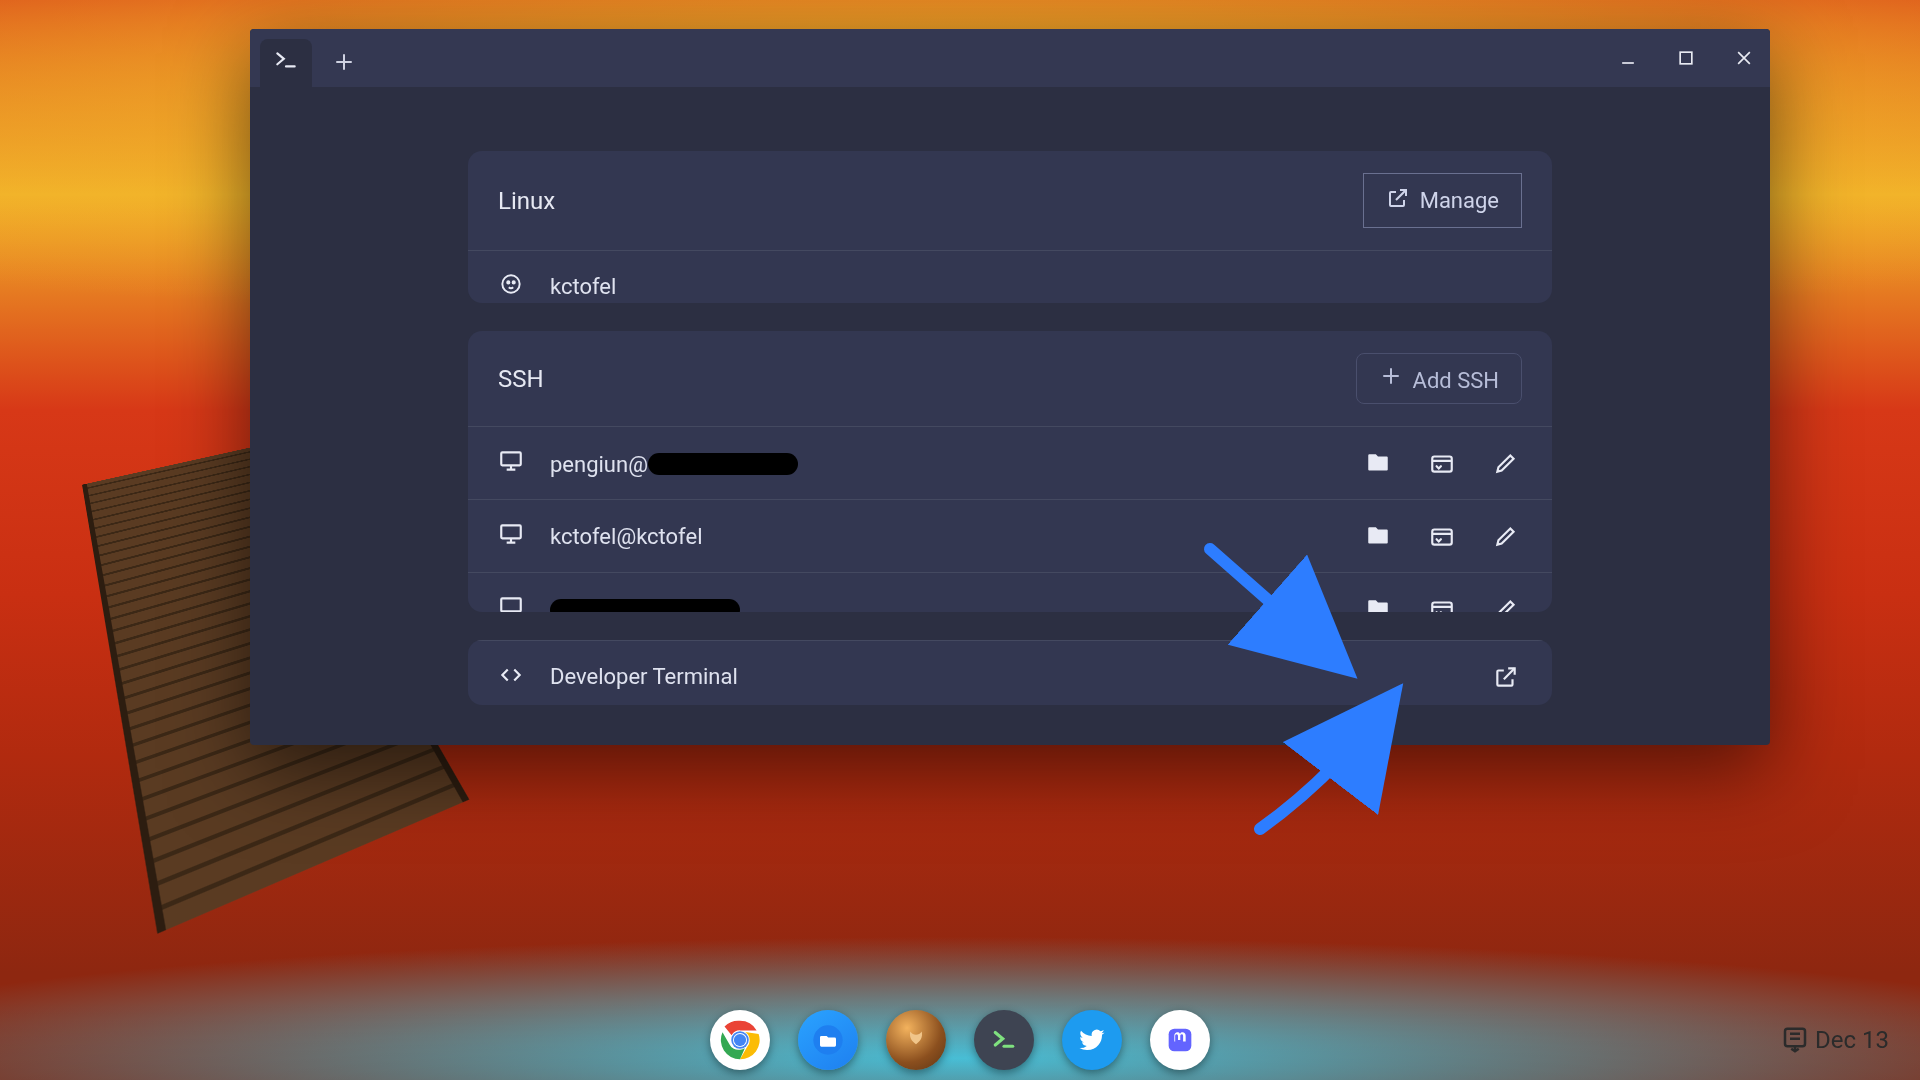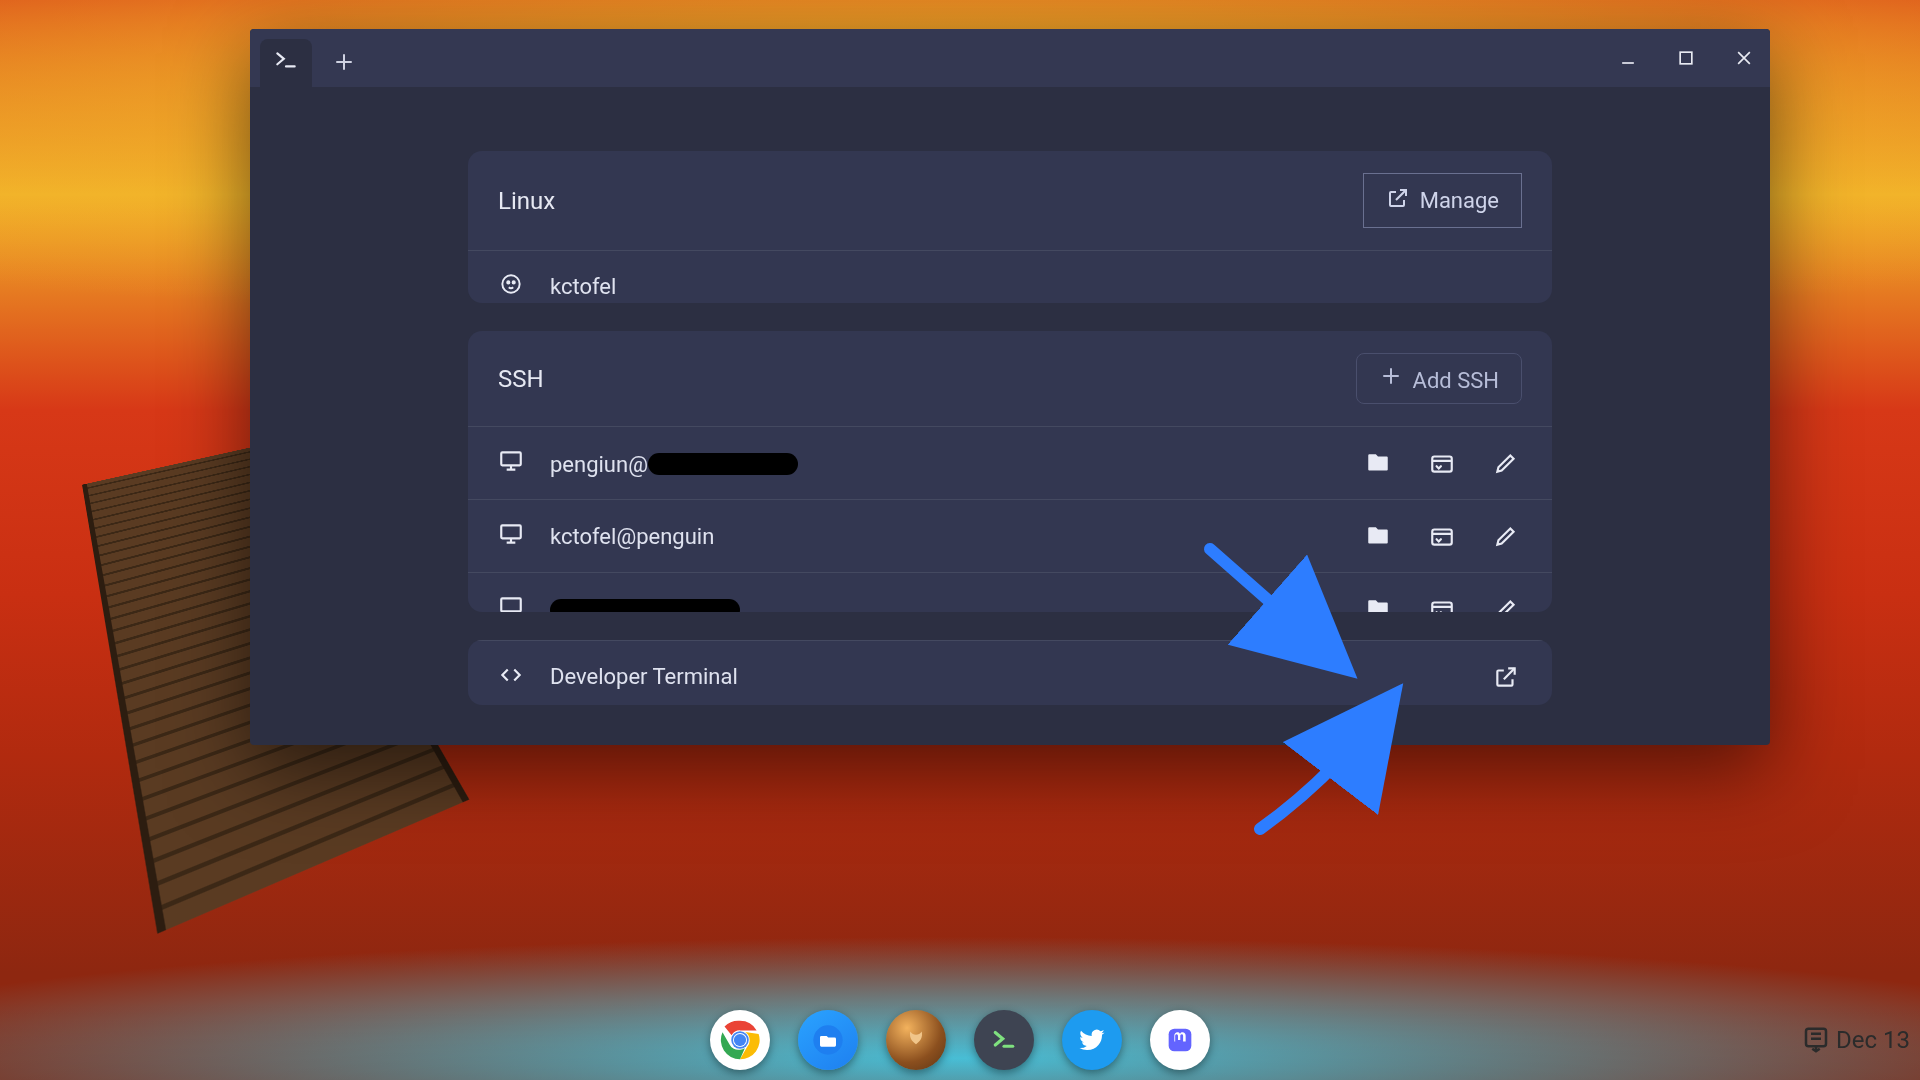--- a/index.html
+++ b/index.html
@@ -133,21 +133,21 @@
     display: flex; align-items: center; justify-content: center;
     background: linear-gradient(180deg, rgba(0,0,0,0) 0%, rgba(0,0,0,.08) 100%);
   }
   .shelf-center { display: flex; gap: 28px; }
   .shelf-icon {
     width: 60px; height: 60px; border-radius: 50%;
     display: flex; align-items: center; justify-content: center;
     box-shadow: 0 3px 8px rgba(0,0,0,.4);
   }
   .shelf-right {
-    position: absolute; right: 10px; bottom: 0; height: 80px;
+    position: absolute; right: 31px; bottom: 0; height: 80px;
     display: flex; align-items: center; 
   }
   .holding {
     color: #2b2b2b; width: 40px; height: 40px; display:flex; align-items:center; justify-content:center;
   }
   .clock { color: #2b2b2b; font-size: 24px; }
 
   
   .ic-chrome   { background: #fff; }
   .ic-files    { background: linear-gradient(145deg, #2aa3ff 0%, #1e7ff0 100%); }
@@ -278,21 +278,21 @@
         </div>
         <div class="divider"></div>
 
         <div class="row">
           <span class="icon">
             <svg viewBox="0 0 24 24" fill="none" stroke="currentColor" stroke-width="2">
                 <rect x="3" y="4" width="18" height="12" rx="1"></rect>
                 <path d="M8 20h8M12 16v4"></path>
               </svg>
           </span>
-          <span class="label">kctofel@penguin</span>
+          <span class="label">kctofel@kctofel</span>
           <span class="spacer"></span>
           <span class="actions">
             <span class="iconbtn">
               <svg viewBox="0 0 24 24" fill="currentColor">
                   <path d="M10 4l2 2h8a1 1 0 0 1 1 1v11a1 1 0 0 1-1 1H4a1 1 0 0 1-1-1V5a1 1 0 0 1 1-1h6z"></path>
                 </svg>
             </span>
             <span class="iconbtn">
               <svg viewBox="0 0 24 24" fill="none" stroke="currentColor" stroke-width="2">
                   <rect x="3" y="6" width="18" height="14" rx="2"></rect>

